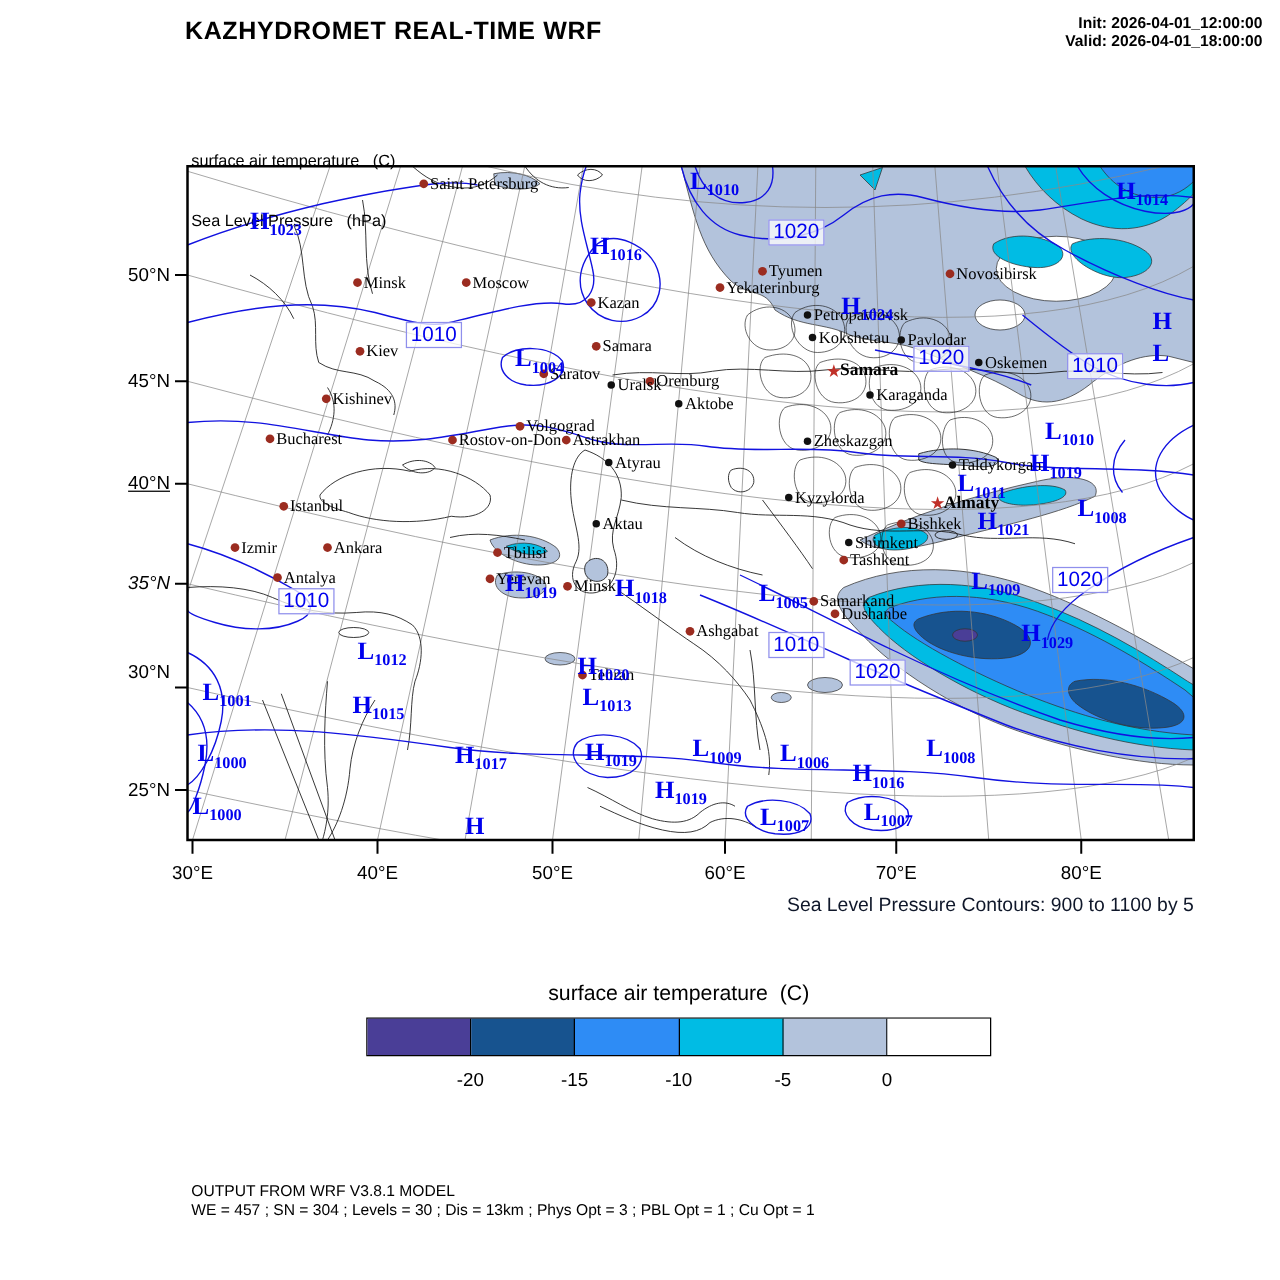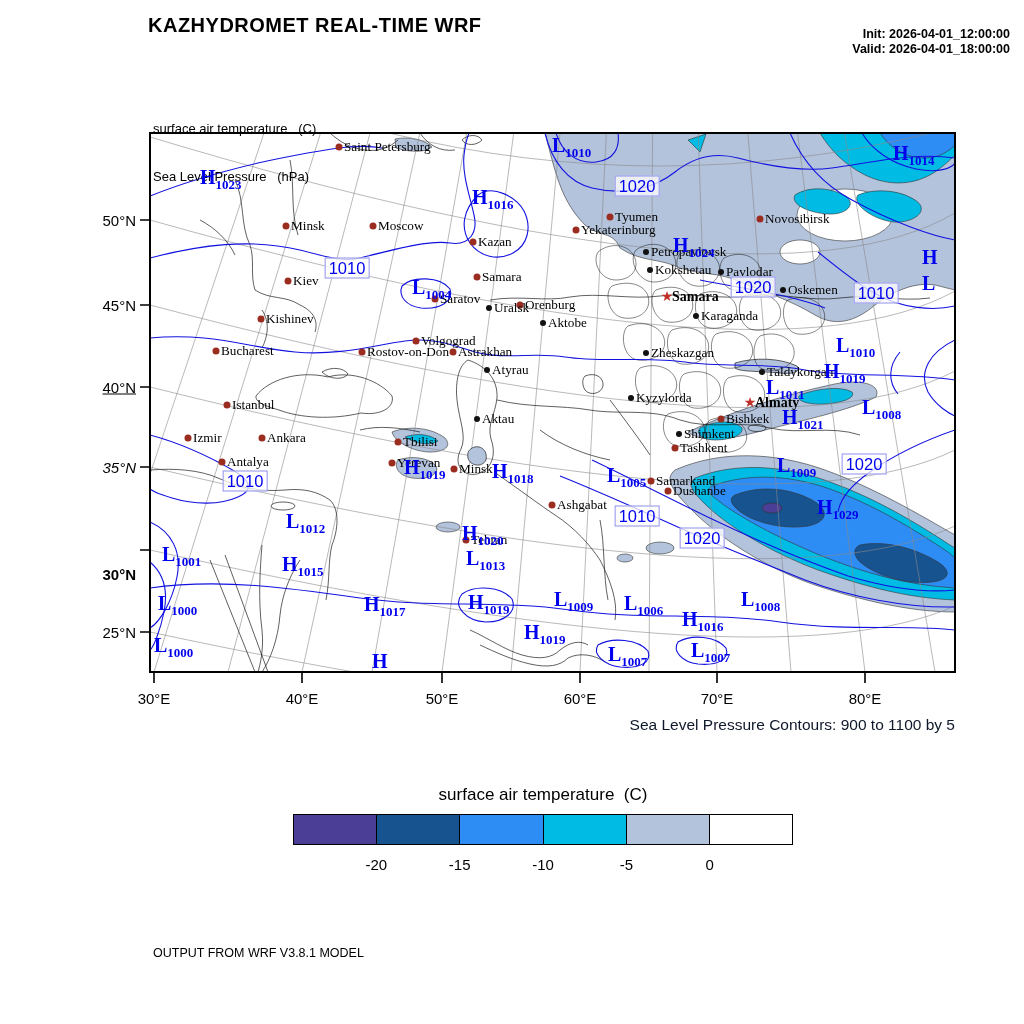--- a/index.html
+++ b/index.html
@@ -1,20 +1,20 @@
 <!DOCTYPE html>
 <html><head>
 <meta charset="utf-8">
 <style>
   html,body{margin:0;padding:0;background:#fff;}
   #page{position:relative;width:1024px;height:1024px;background:#fff;overflow:hidden;
         font-family:"Liberation Sans",sans-serif;color:#000;}
   #page svg{position:absolute;left:0;top:0;}
   .hdr-title{position:absolute;left:148px;top:14px;font-size:20px;font-weight:bold;letter-spacing:.5px;}
-  .hdr-times{position:absolute;right:14px;top:27px;font-size:12.5px;font-weight:bold;text-align:right;line-height:15px;margin-left:18px;}
+  .hdr-times{position:absolute;right:14px;top:11px;font-size:12.5px;font-weight:bold;text-align:right;line-height:15px;margin-left:18px;}
   .field-labels{position:absolute;left:153px;top:89px;font-size:13px;line-height:16px;white-space:pre;}
   .lat-label{position:absolute;width:52px;text-align:right;font-size:15px;transform:translateY(-50%);}
   .lon-label{position:absolute;transform:translateX(-50%);font-size:15px;}
   .caption{position:absolute;right:69px;top:716px;font-size:15.5px;color:#0f172a;}
   .cb-title{position:absolute;left:293px;width:500px;top:785px;text-align:center;font-size:17px;white-space:pre;}
   .cb-bar{position:absolute;left:293px;top:814px;width:500px;height:31px;display:flex;border:1px solid #000;box-sizing:border-box;}
   .cb-seg{flex:1;border-right:1px solid #000;}
   .cb-seg:last-child{border-right:none;}
   .cb-tick{position:absolute;top:856px;transform:translateX(-50%);font-size:15px;}
   .footer{position:absolute;left:153px;top:946px;font-size:12.5px;line-height:15px;}
@@ -192,21 +192,21 @@
   <div class="field-labels">
     <div>surface air temperature   (C)</div>
     <div>Sea Level Pressure   (hPa)</div>
   </div>
 
   <div id="lat-labels">
       <div class="lat-label" style="left: 84px; top: 220px;">50°N</div>
       <div class="lat-label" style="left: 84px; top: 305px;">45°N</div>
       <div class="lat-label" style="left: 84px; top: 387px; text-decoration: underline;">40°N</div>
       <div class="lat-label" style="left: 84px; top: 467px; font-style: italic;">35°N</div>
-      <div class="lat-label" style="left: 84px; top: 574px; font-weight: bold;">30°N</div>
+      <div class="lat-label" style="left: 84px; top: 538px;">30°N</div>
       <div class="lat-label" style="left: 84px; top: 632px;">25°N</div>
     </div>
   <div id="lon-labels">
       <div class="lon-label" style="left: 154px; top: 690px;">30°E</div>
       <div class="lon-label" style="left: 302px; top: 690px;">40°E</div>
       <div class="lon-label" style="left: 442px; top: 690px;">50°E</div>
       <div class="lon-label" style="left: 580px; top: 690px;">60°E</div>
       <div class="lon-label" style="left: 717px; top: 690px;">70°E</div>
       <div class="lon-label" style="left: 865px; top: 690px;">80°E</div>
     </div>
@@ -450,14 +450,15 @@
   <div id="cb-ticks">
       <div class="cb-tick" style="left: 376.333px;">-20</div>
       <div class="cb-tick" style="left: 459.667px;">-15</div>
       <div class="cb-tick" style="left: 543px;">-10</div>
       <div class="cb-tick" style="left: 626.333px;">-5</div>
       <div class="cb-tick" style="left: 709.667px;">0</div>
     </div>
 
   <div class="footer">
     <div>OUTPUT FROM WRF V3.8.1 MODEL</div>
+    <div>WE = 457 ; SN = 304 ; Levels = 30 ; Dis = 13km ; Phys Opt = 3 ; PBL Opt = 1 ; Cu Opt = 1</div>
   </div>
 </div>
 
 </body></html>

